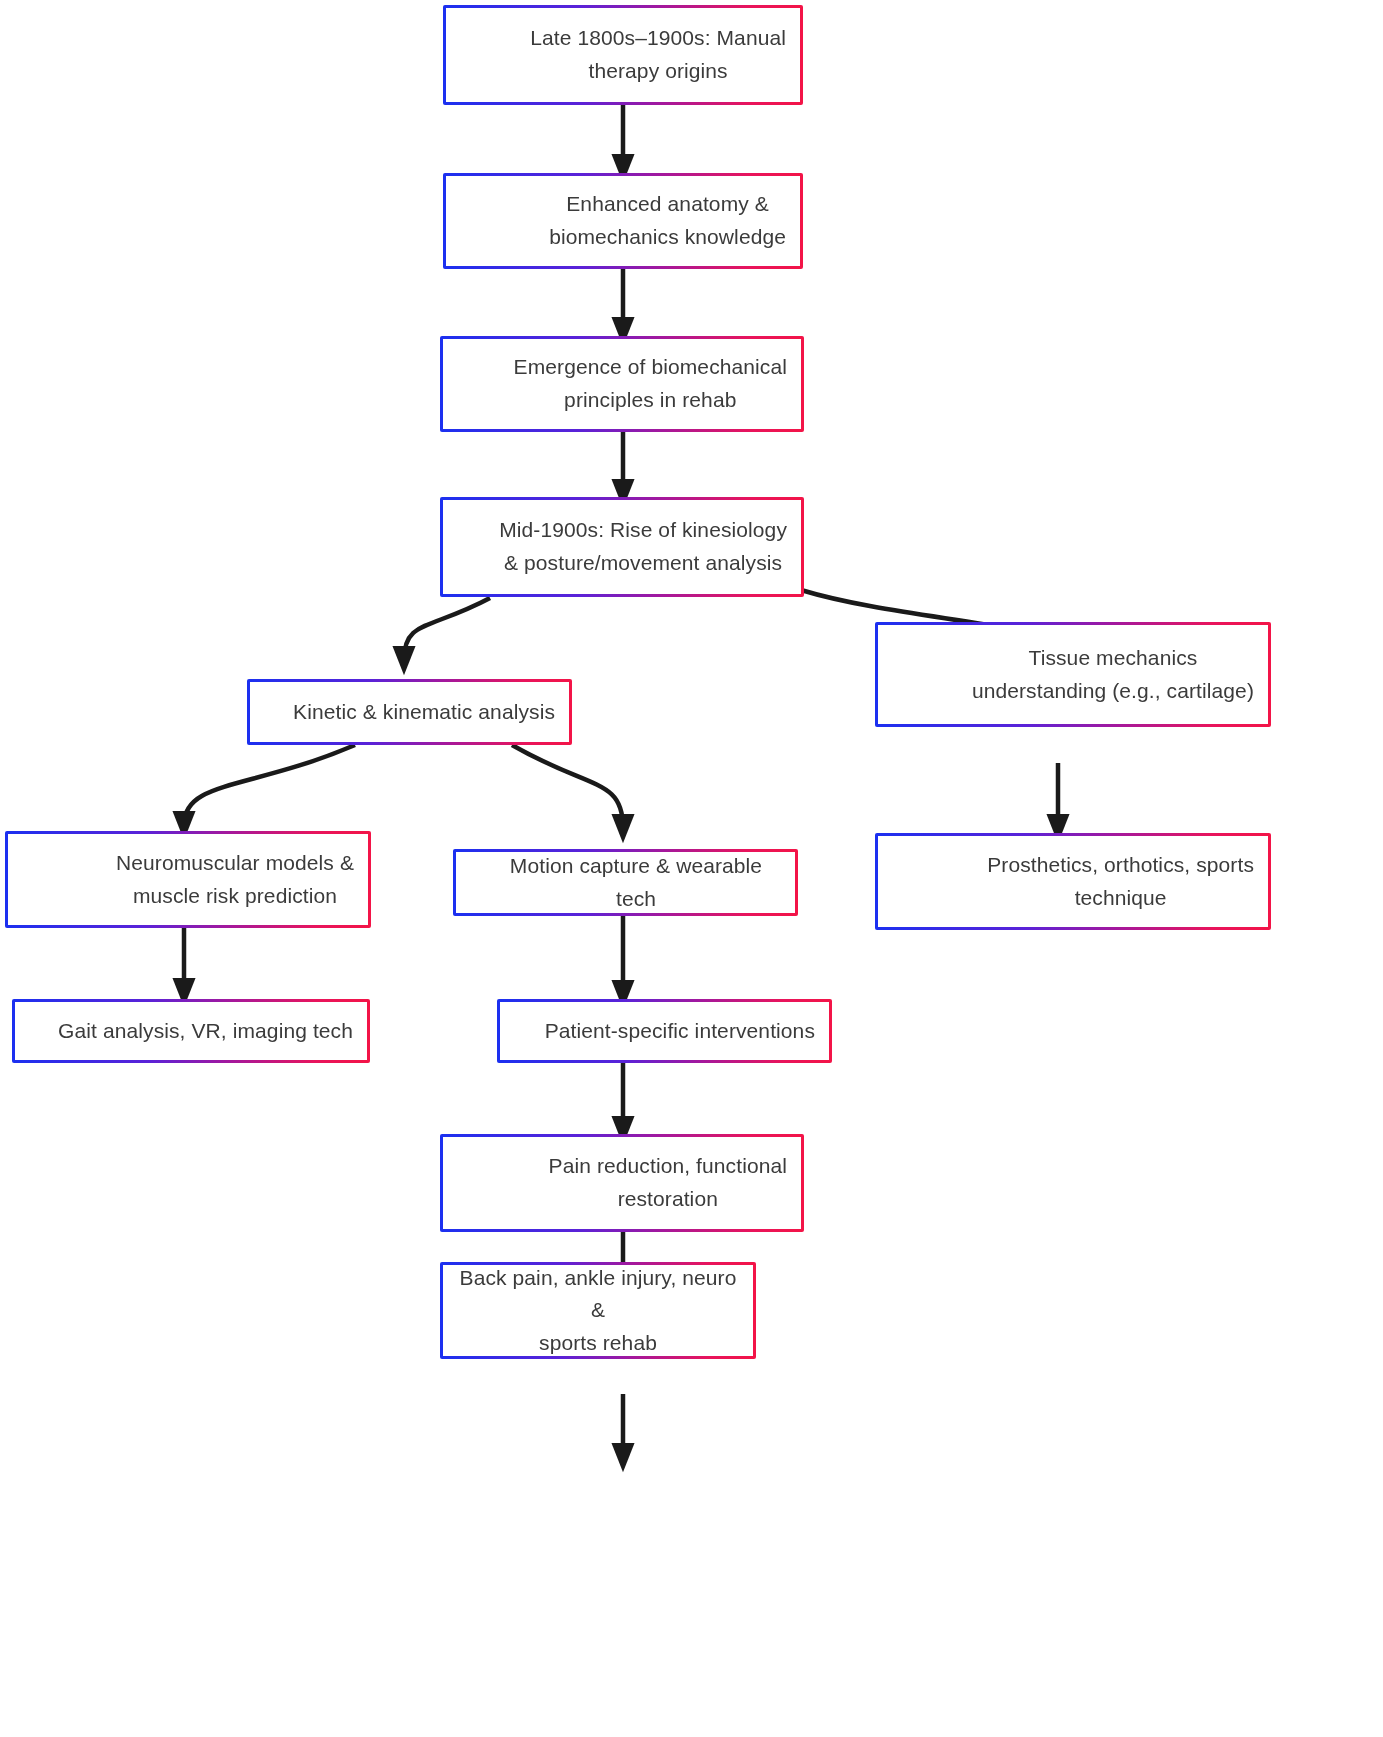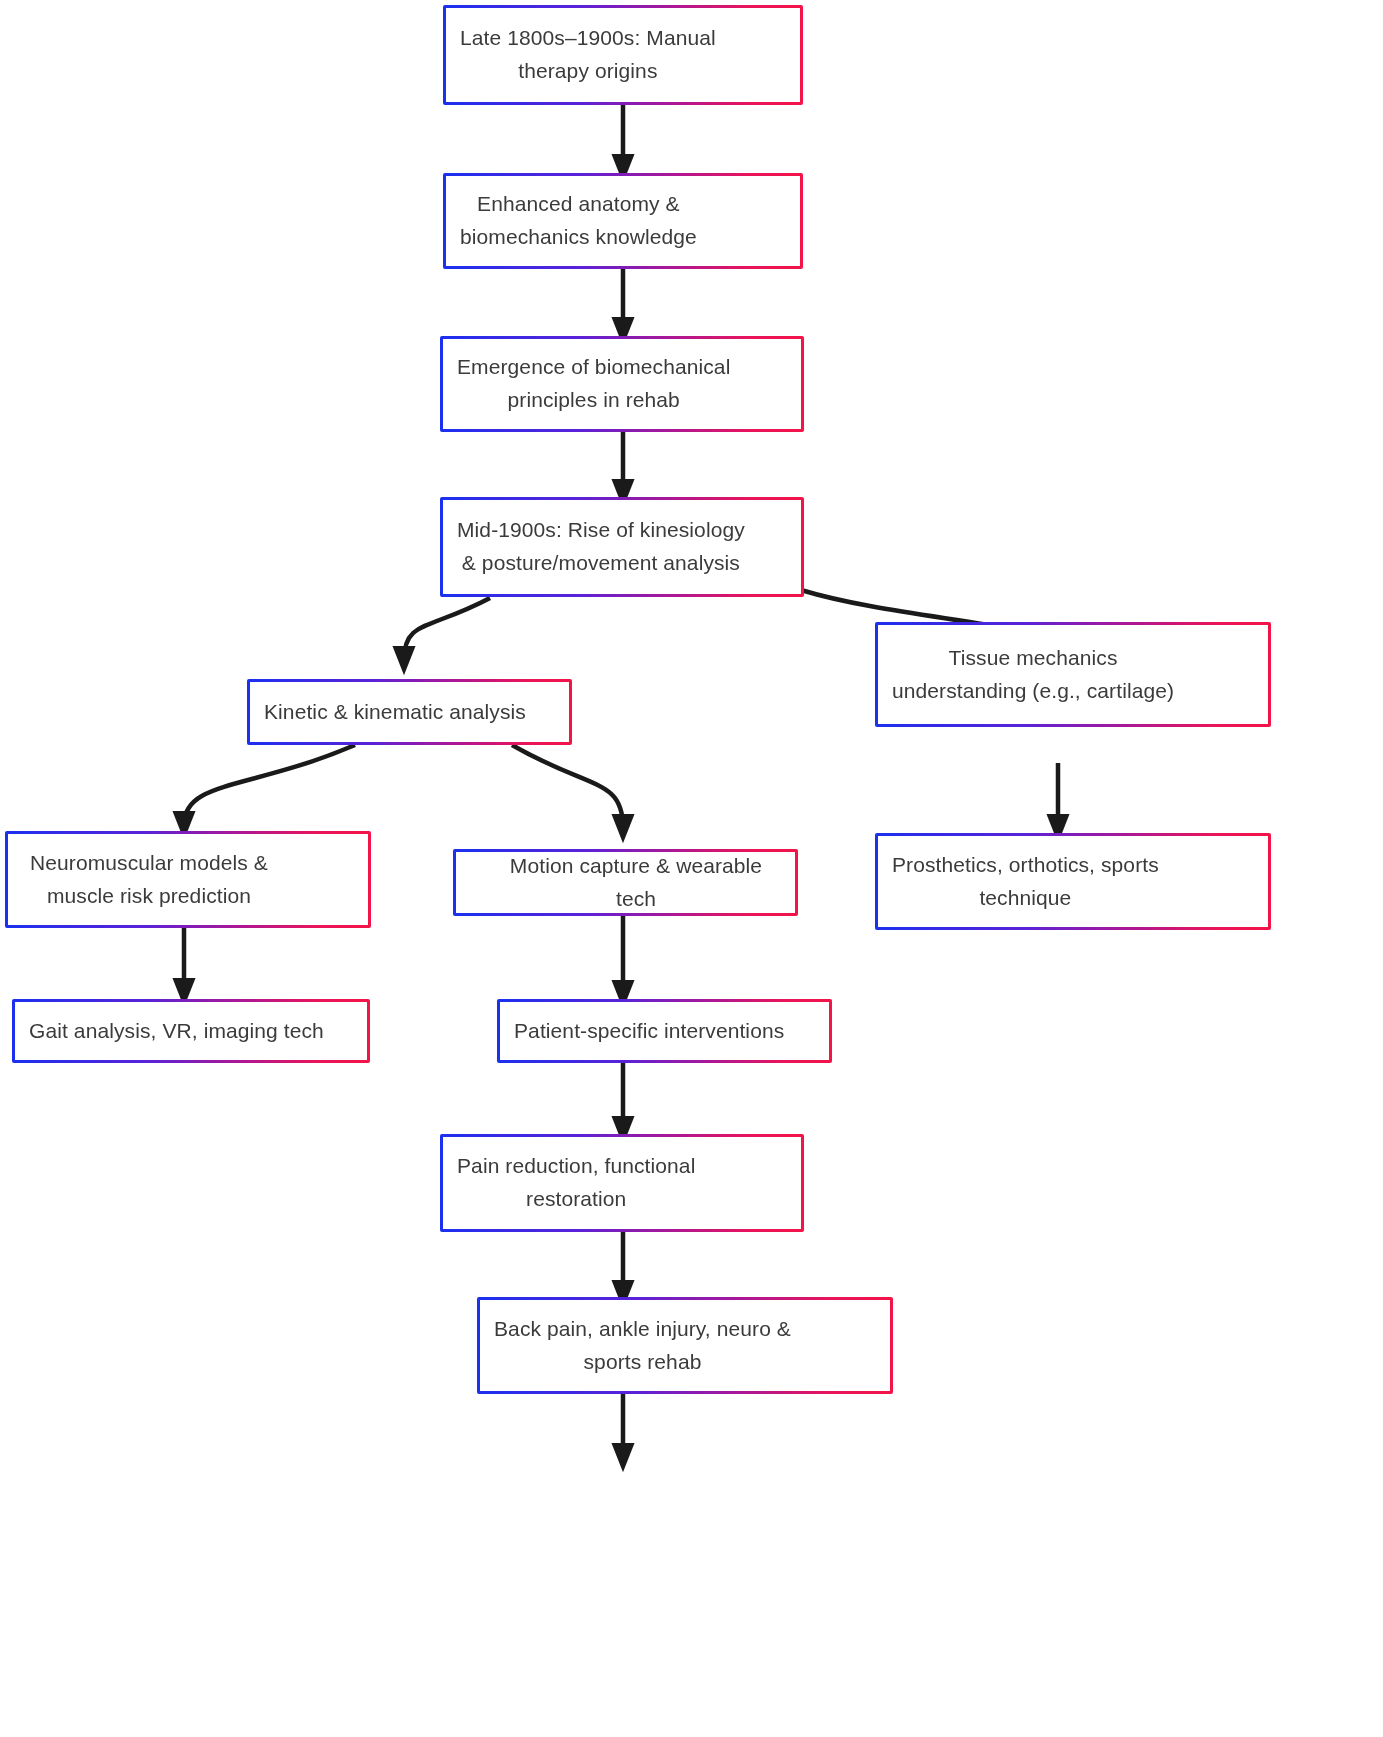--- a/index.html
+++ b/index.html
@@ -26,21 +26,21 @@
     pointer-events: none;
   }
   .node {
     position: absolute;
     box-sizing: border-box;
     background: #ffffff;
     border: 3px solid transparent;
     border-radius: 2px;
     display: flex;
     align-items: center;
-    justify-content: flex-start;
+    justify-content: flex-end;
     text-align: center;
     color: #3b3b3b;
     font-size: 21px;
     line-height: 1.55;
     letter-spacing: 0.1px;
     
     background-image:
       linear-gradient(#ffffff, #ffffff),
       linear-gradient(90deg, #1b30f0 0%, #5a22d8 38%, #a1189f 60%, #e8145c 85%, #f31447 100%);
     background-origin: border-box;
@@ -140,19 +140,19 @@
 
   <div class="node" style="left:453px; top:999px; width:335px; height:64px;margin-left:44px;">
     <span class="label">Patient-specific interventions</span>
   </div>
 
   <div class="node" style="left:440px; top:1134px; width:364px; height:98px;">
     <span class="label">Pain reduction, functional
 restoration</span>
   </div>
 
-  <div class="node" style="left:440px; top:1297px; width:416px; height:97px;margin-left:37px;">
+  <div class="node" style="left:440px; top:1262px; width:316px; height:97px;">
     <span class="label">Back pain, ankle injury, neuro &amp;
 sports rehab</span>
   </div>
 
 
 </div>
 
 </body></html>

